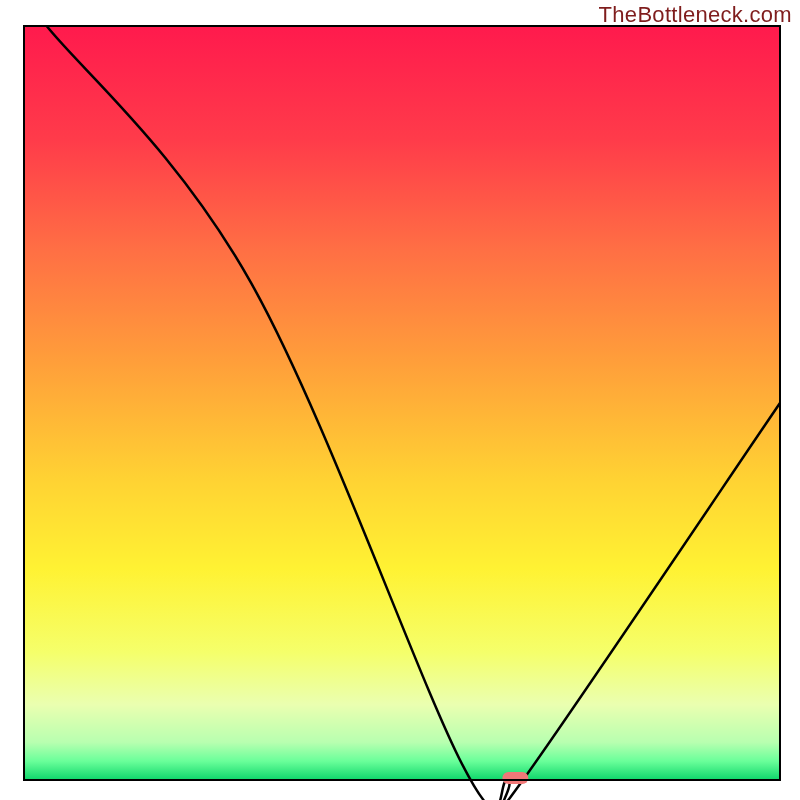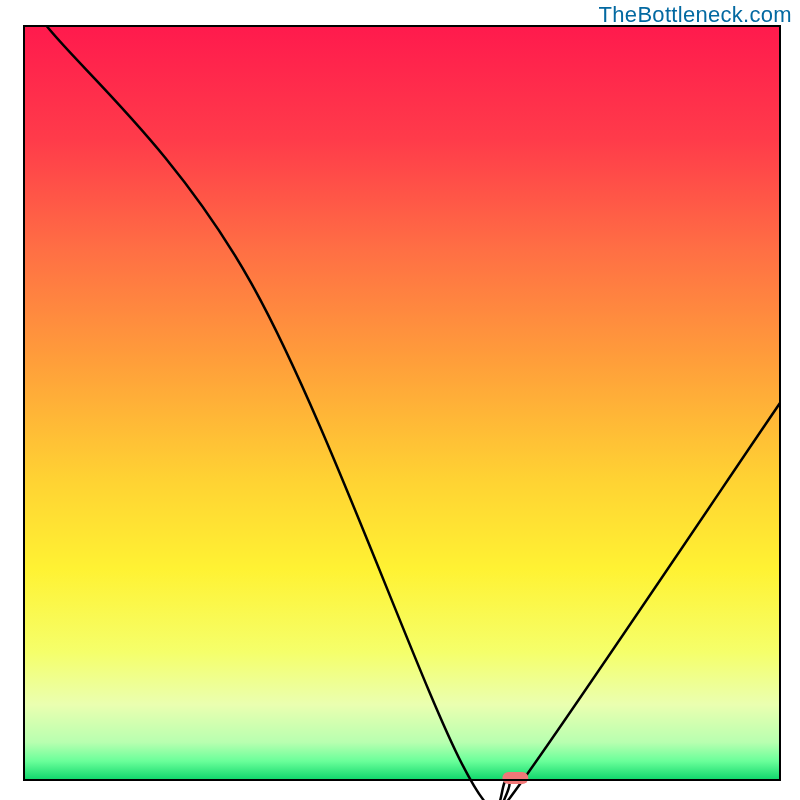--- a/index.html
+++ b/index.html
@@ -14,21 +14,21 @@
     position: relative;
     width: 800px;
     height: 800px;
   }
   .attribution {
     position: absolute;
     top: 2px;
     right: 8px;
     font-size: 22px;
     font-weight: 500;
-    color: #0369a1;
+    color: #7f1d1d;
     letter-spacing: 0.3px;
   }
   svg {
     display: block;
   }
 </style>
 </head>
 <body>
 
 <div class="container">

